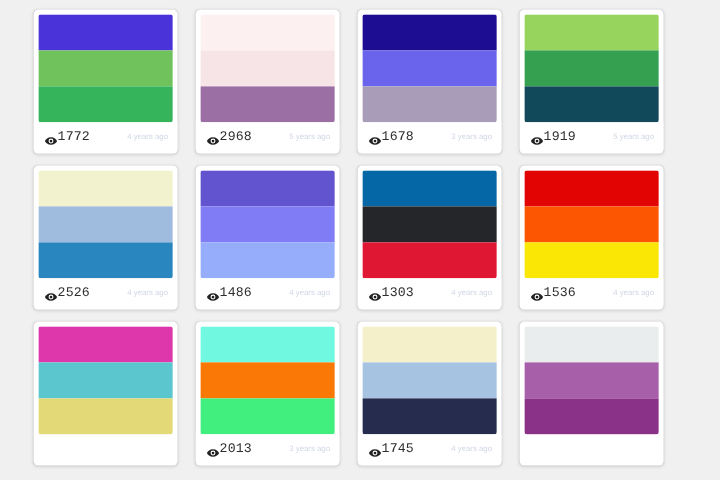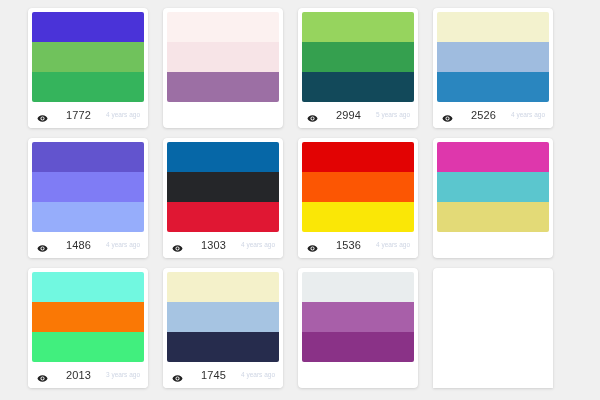--- a/index.html
+++ b/index.html
@@ -54,21 +54,22 @@
     height: 26px;
     display: flex;
     align-items: center;
     padding: 0 8px 0 9px;
     background: #ffffff;
   }
 
   .views-group {
     display: flex;
     align-items: flex-start;
-    gap: 18px;
+    gap: 0;
+    font-family: Liberation Mono, monospace;
   }
 
   .eye-icon {
     display: block;
     width: 11px;
     height: 11px;
     flex: none;
   }
 
   .views-count {
@@ -106,34 +107,61 @@
         </div>
         <span class="timestamp">4 years ago</span>
       </div>
     </div>
     <div class="palette-card">
       <div class="swatch-stack">
         <div class="swatch-stripe" style="background: rgb(252, 241, 240);"></div>
         <div class="swatch-stripe" style="background: rgb(247, 228, 231);"></div>
         <div class="swatch-stripe" style="background: rgb(156, 111, 164);"></div>
       </div>
+      <div class="card-footer">
+        <div class="views-group">
+          <span class="eye-icon"><svg viewBox="0 0 24 24" aria-hidden="true">
+              <path fill="#222222" d="M12 5C6.5 5 2.2 8.6 1 12c1.2 3.4 5.5 7 11 7s9.8-3.6 11-7c-1.2-3.4-5.5-7-11-7zm0 11.5A4.5 4.5 0 1 1 12 7.5a4.5 4.5 0 0 1 0 9z"></path>
+              <circle cx="12" cy="12" r="2.5" fill="#222222"></circle>
+            </svg></span>
+          <span class="views-count">2968</span>
+        </div>
+        <span class="timestamp">5 years ago</span>
+      </div>
+    </div>
+    <div class="palette-card">
+      <div class="swatch-stack">
+        <div class="swatch-stripe" style="background: rgb(28, 13, 147);"></div>
+        <div class="swatch-stripe" style="background: rgb(106, 99, 236);"></div>
+        <div class="swatch-stripe" style="background: rgb(169, 156, 185);"></div>
+      </div>
+      <div class="card-footer">
+        <div class="views-group">
+          <span class="eye-icon"><svg viewBox="0 0 24 24" aria-hidden="true">
+              <path fill="#222222" d="M12 5C6.5 5 2.2 8.6 1 12c1.2 3.4 5.5 7 11 7s9.8-3.6 11-7c-1.2-3.4-5.5-7-11-7zm0 11.5A4.5 4.5 0 1 1 12 7.5a4.5 4.5 0 0 1 0 9z"></path>
+              <circle cx="12" cy="12" r="2.5" fill="#222222"></circle>
+            </svg></span>
+          <span class="views-count">1678</span>
+        </div>
+        <span class="timestamp">3 years ago</span>
+      </div>
     </div>
     <div class="palette-card">
       <div class="swatch-stack">
         <div class="swatch-stripe" style="background: rgb(150, 212, 94);"></div>
         <div class="swatch-stripe" style="background: rgb(53, 160, 79);"></div>
         <div class="swatch-stripe" style="background: rgb(18, 73, 90);"></div>
       </div>
       <div class="card-footer">
         <div class="views-group">
           <span class="eye-icon"><svg viewBox="0 0 24 24" aria-hidden="true">
               <path fill="#222222" d="M12 5C6.5 5 2.2 8.6 1 12c1.2 3.4 5.5 7 11 7s9.8-3.6 11-7c-1.2-3.4-5.5-7-11-7zm0 11.5A4.5 4.5 0 1 1 12 7.5a4.5 4.5 0 0 1 0 9z"></path>
               <circle cx="12" cy="12" r="2.5" fill="#222222"></circle>
             </svg></span>
-          <span class="views-count">2994</span>
+          <span class="views-count">1919</span>
         </div>
         <span class="timestamp">5 years ago</span>
       </div>
     </div>
     <div class="palette-card">
       <div class="swatch-stack">
         <div class="swatch-stripe" style="background: rgb(243, 242, 206);"></div>
         <div class="swatch-stripe" style="background: rgb(159, 188, 223);"></div>
         <div class="swatch-stripe" style="background: rgb(42, 134, 191);"></div>
       </div>

